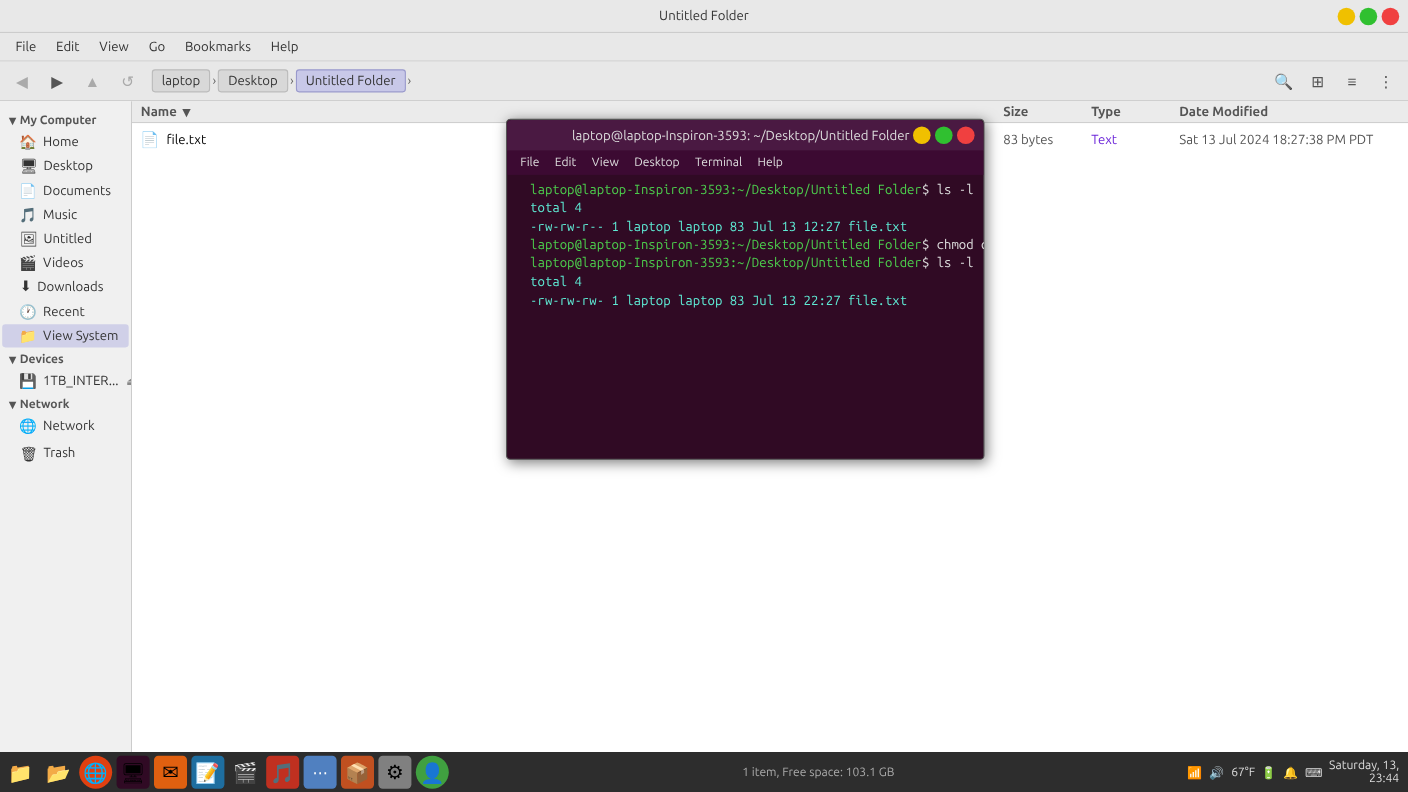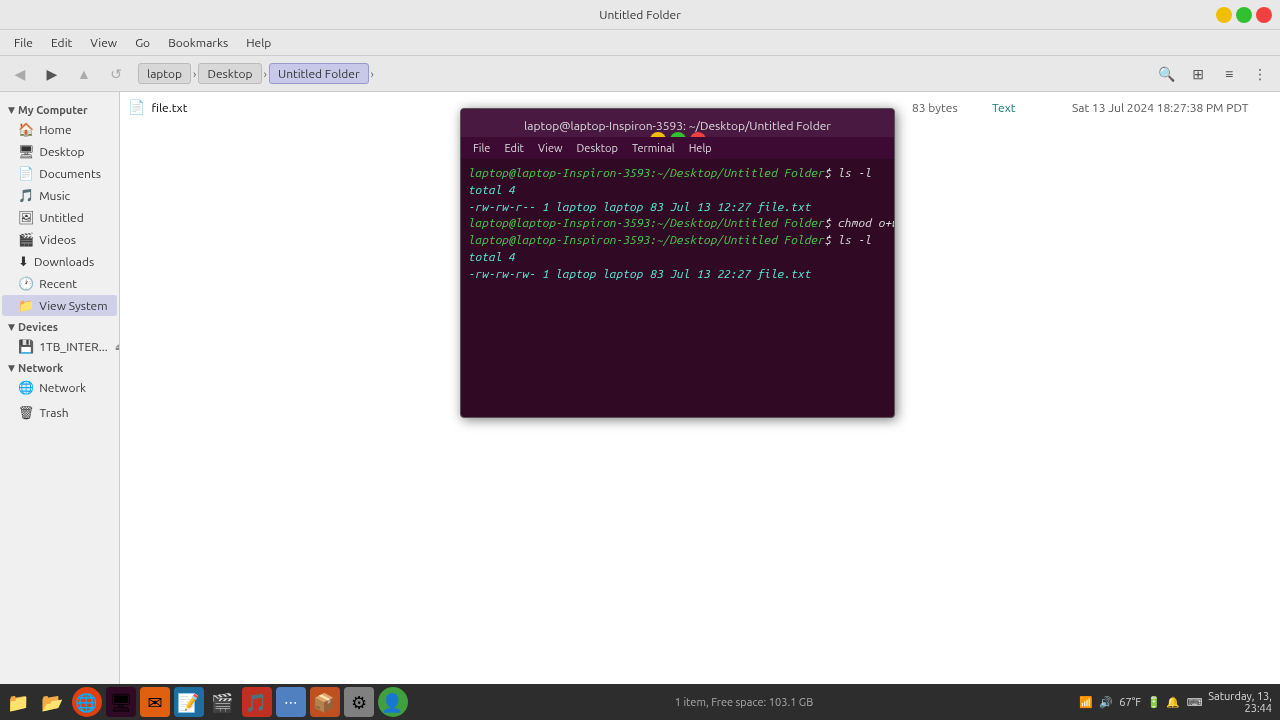--- a/index.html
+++ b/index.html
@@ -179,21 +179,21 @@
       display: flex;
       align-items: center;
       padding: 3px 4px;
       border-radius: 3px;
       cursor: pointer;
       font-size: 12px;
     }
     .file-item .file-icon { font-size: 14px; margin-right: 6px; color: #666; }
     .file-item .file-name { flex: 1; }
     .file-item .file-size { width: 80px; color: #555; }
-    .file-item .file-type { width: 80px; color: #0f766e; }
+    .file-item .file-type { width: 80px; color: #6d28d9; }
     .file-item .file-date { width: 200px; color: #555; }
 
     
     .statusbar {
       height: 24px;
       background: #e8e8e8;
       border-top: 1px solid #ccc;
       display: flex;
       align-items: center;
       justify-content: center;
@@ -213,24 +213,23 @@
       border-radius: 4px;
       display: flex;
       flex-direction: column;
       box-shadow: 2px 2px 12px rgba(0,0,0,0.5);
     }
     .terminal-titlebar {
       background: #4a1942;
       height: 28px;
       display: flex;
       align-items: center;
-      padding: 10px 8px;
+      padding: 0 8px;
       border-radius: 4px 4px 0 0;
       justify-content: space-between;
-      flex-direction: column;
     }
     .terminal-title {
       flex: 1;
       text-align: center;
       font-size: 12px;
       color: #ddd;
     }
     .terminal-controls {
       display: flex;
       gap: 4px;
@@ -257,27 +256,26 @@
     }
     .terminal-menubar-item {
       padding: 1px 6px;
       font-size: 11px;
       color: #ddd;
       cursor: pointer;
       border-radius: 2px;
     }
     .terminal-body {
       flex: 1;
-      padding: 6px 7px;
+      padding: 6px 21px;
       overflow-y: auto;
       font-family: 'Ubuntu Mono', 'Courier New', monospace;
       font-size: 12px;
       line-height: 1.4;
       color: #ddd;
-      font-style: italic;
     }
     .term-line { white-space: pre; }
     .term-prompt { color: #4ccc4c; }
     .term-path { color: #4ccc4c; }
     .term-cmd { color: #ddd; }
     .term-output { color: #5eead4; }
     .term-cursor {
       display: inline-block;
       width: 8px;
       height: 14px;
@@ -432,20 +430,26 @@
         <span>Network</span>
       </div>
 
       <div class="sidebar-item" style="margin-top:4px;">
         <span class="icon">🗑</span>
         <span>Trash</span>
       </div>
     </div>
 
     <div class="file-list-area">
+      <div class="file-list-header">
+        <span class="col-name">Name <span class="sort-icon">▼</span></span>
+        <span class="col-size">Size</span>
+        <span class="col-type">Type</span>
+        <span class="col-date">Date Modified</span>
+      </div>
       <div class="file-list">
         <div class="file-item">
           <span class="file-icon">📄</span>
           <span class="file-name">file.txt</span>
           <span class="file-size">83 bytes</span>
           <span class="file-type">Text</span>
           <span class="file-date">Sat 13 Jul 2024 18:27:38 PM PDT</span>
         </div>
       </div>
     </div>

